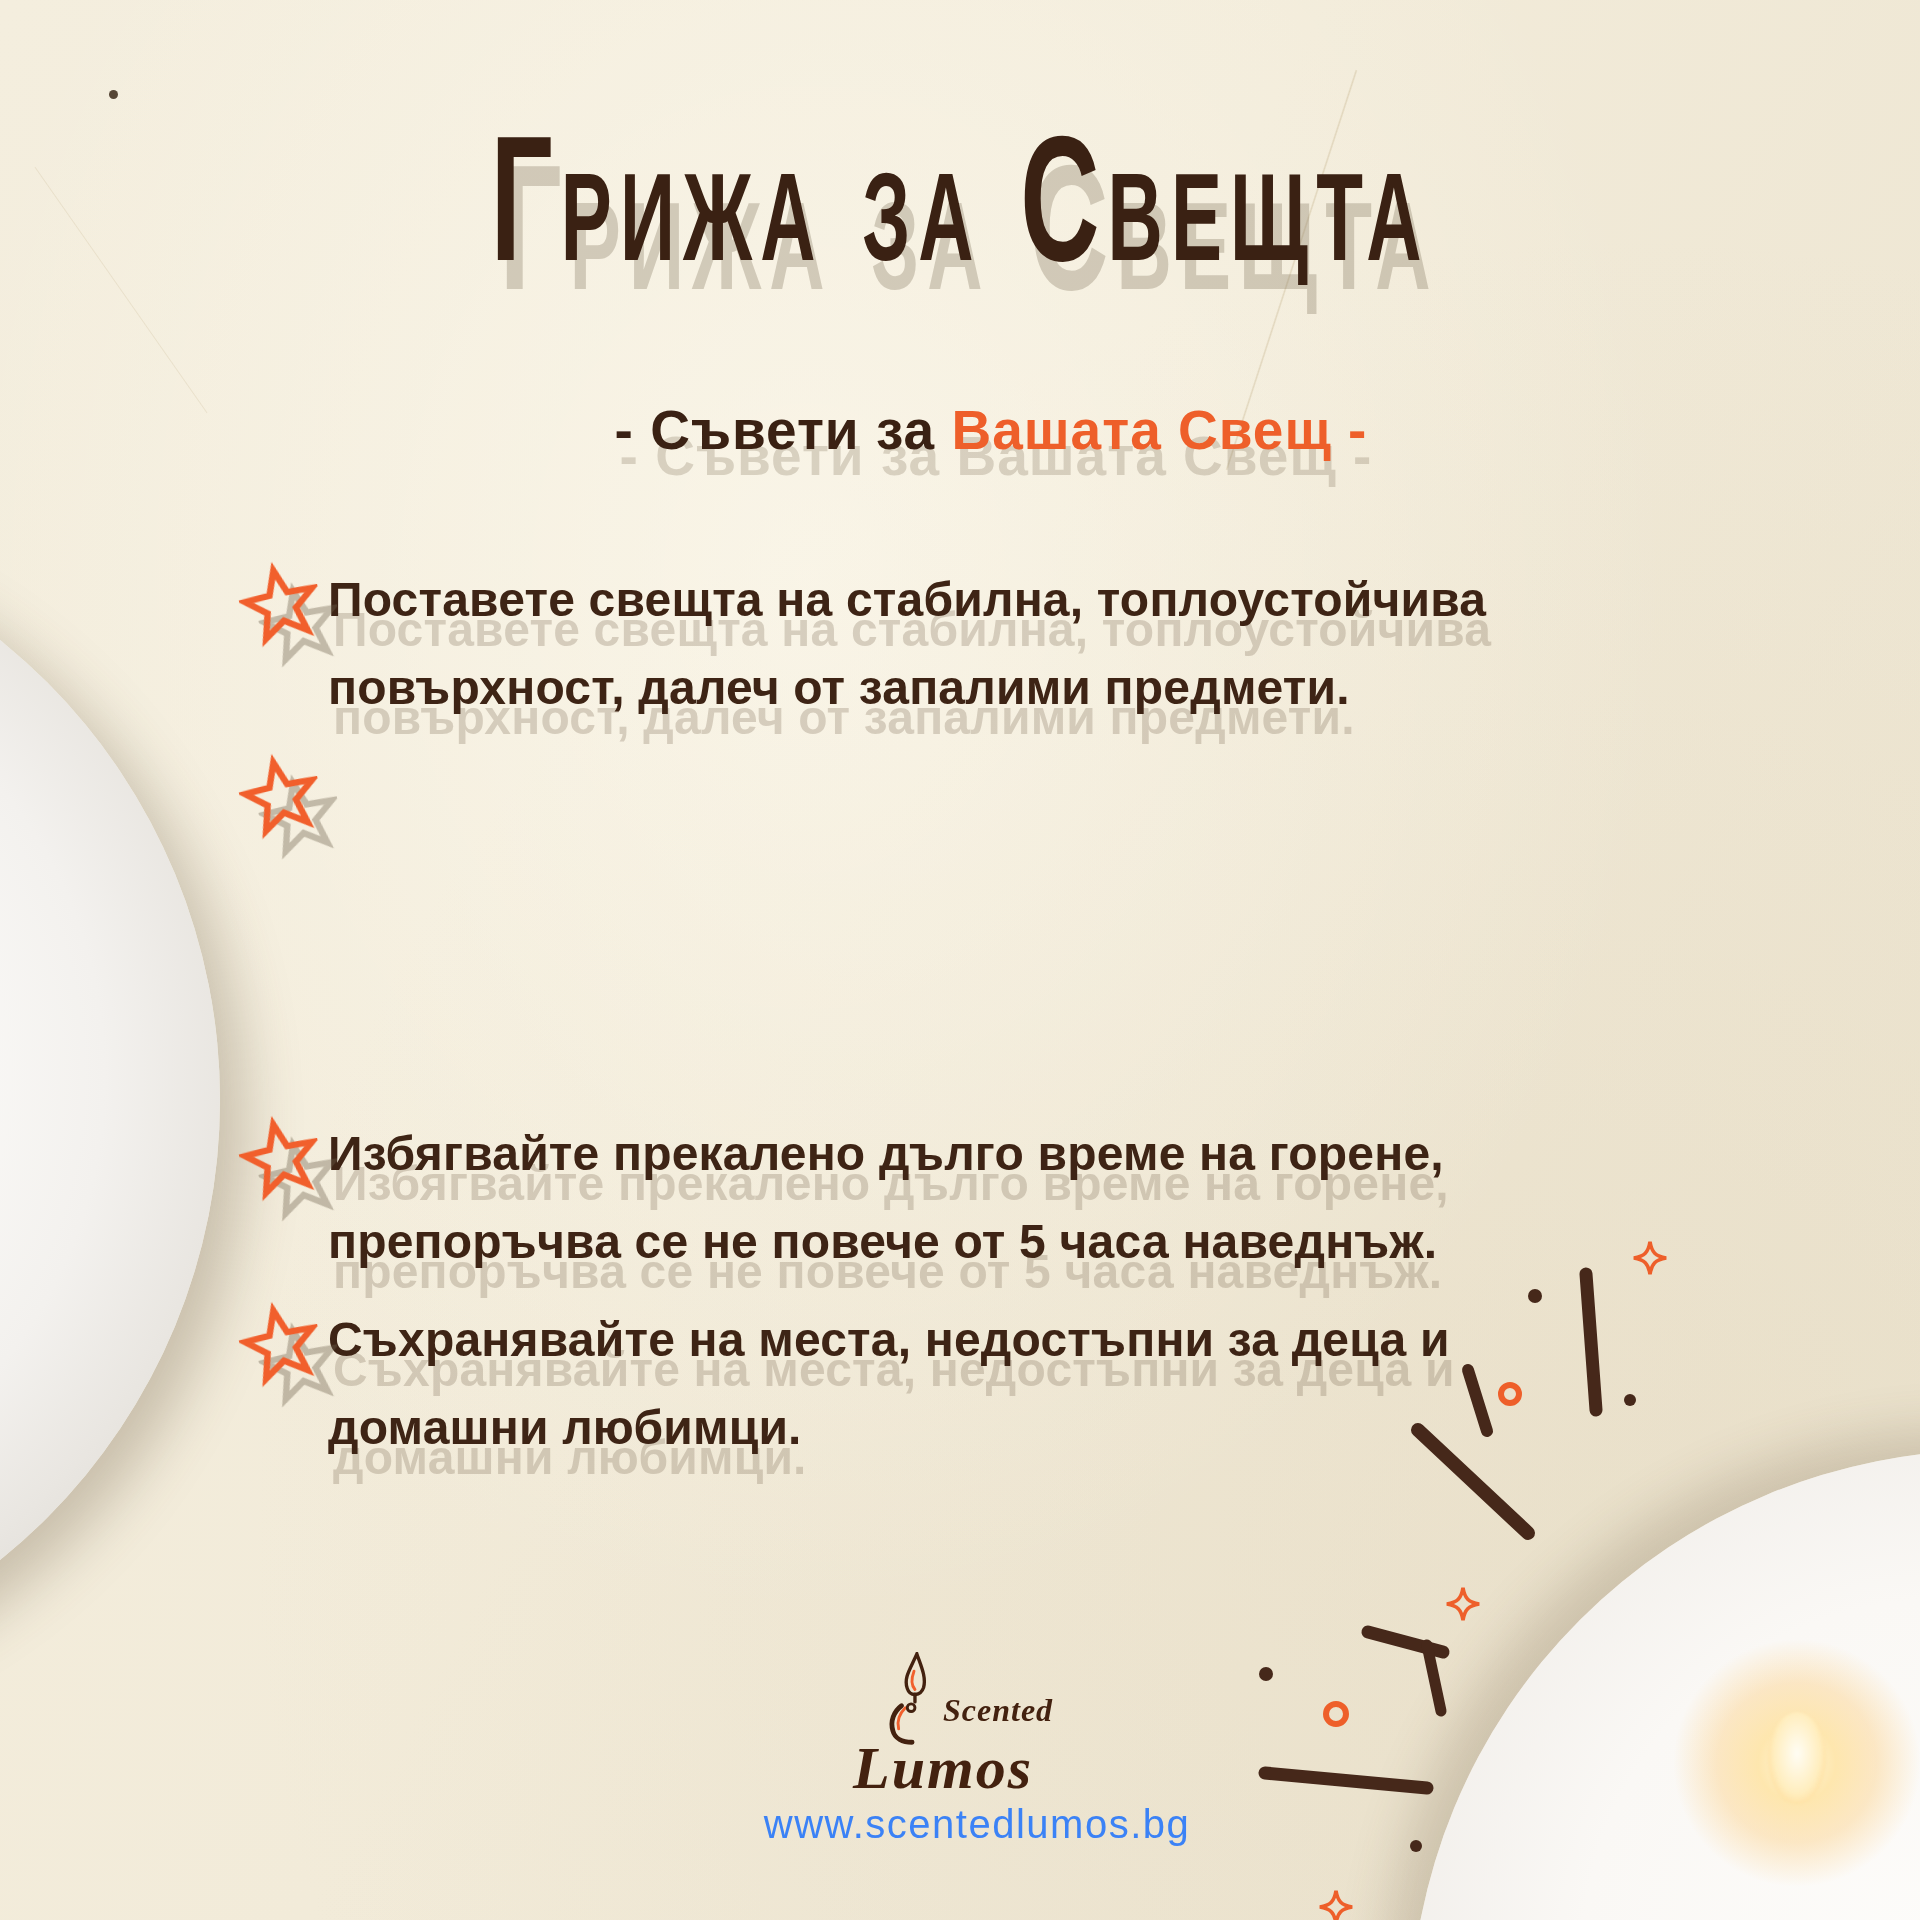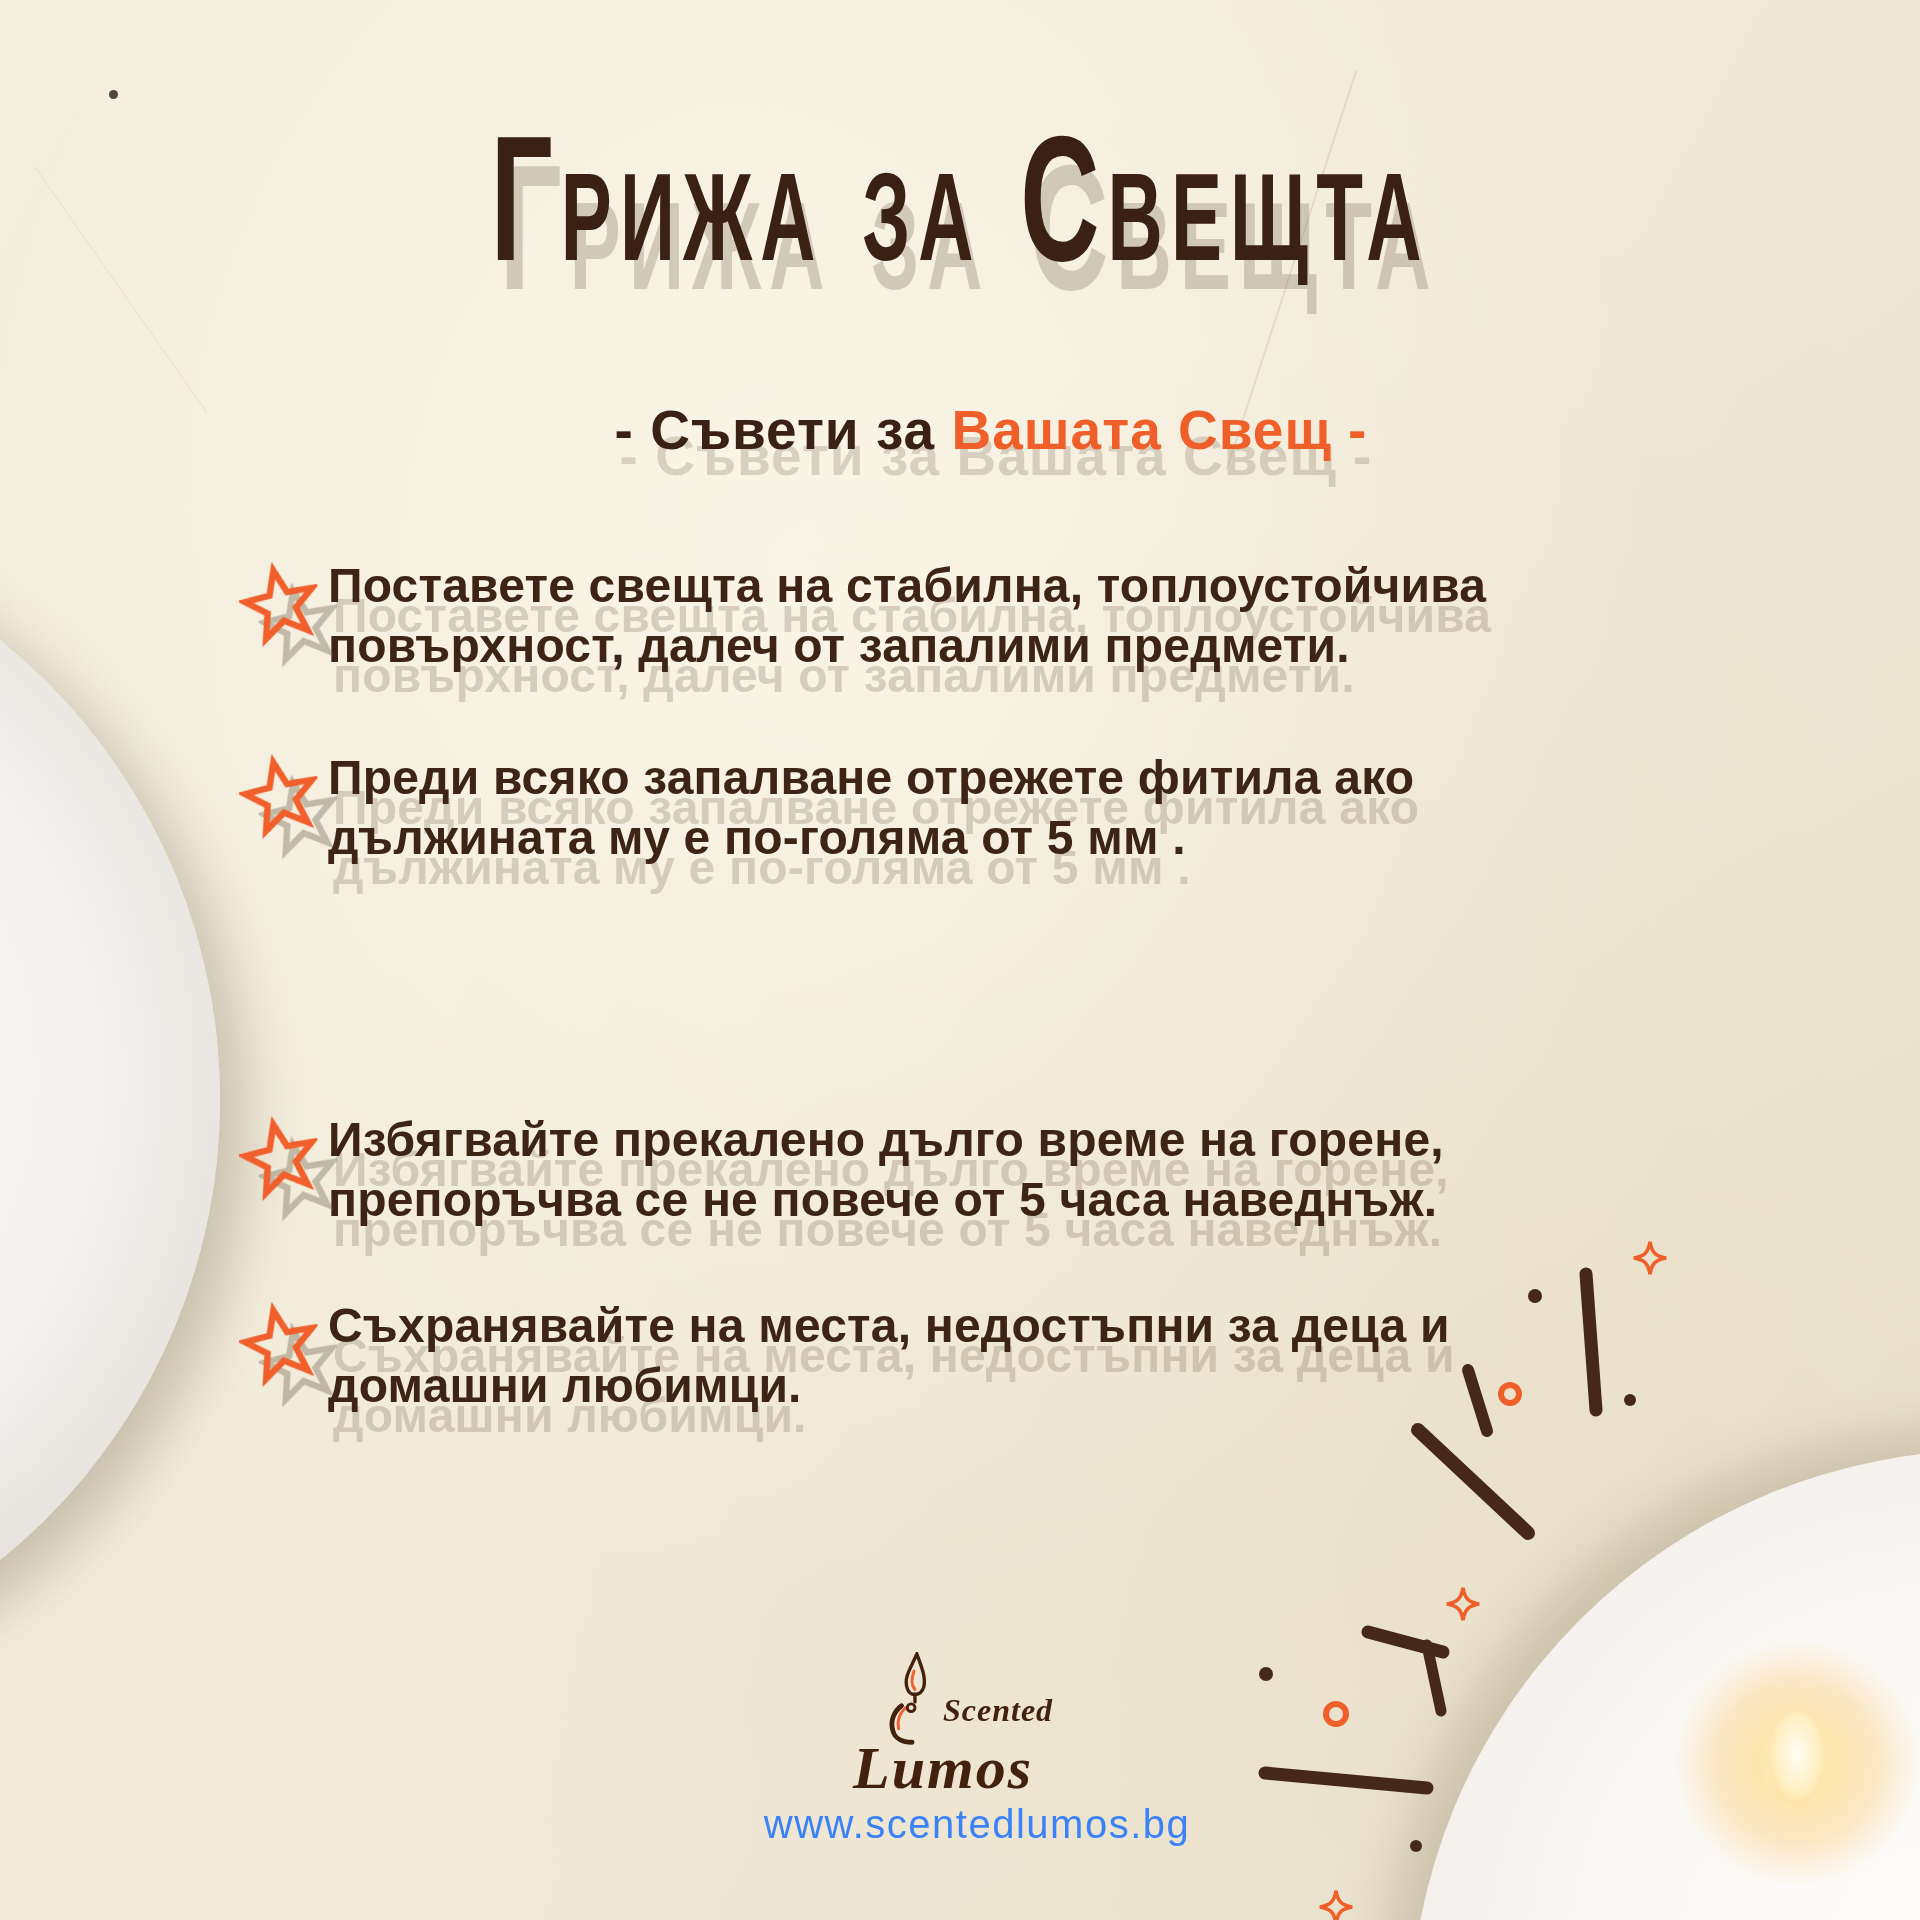--- a/index.html
+++ b/index.html
@@ -59,21 +59,21 @@
     text-shadow:5px 26px 0 rgba(124,108,86,.26);
     white-space:nowrap;
     padding-left:31px;
   }
   .subtitle .hl{color:var(--accent,#ee5f2a);}
   .tip{position:absolute;left:240px;width:1360px;display:flex;align-items:flex-start;}
   .tip .star{flex:0 0 88px;margin-top:4px;}
   .tip .star svg{width:80px;height:84px;transform:rotate(-12deg);
     filter:drop-shadow(15px 24px 0 rgba(110,96,76,.38));}
   .tip .txt{
-    font-size:48px;line-height:60px;font-weight:600;color:var(--ink,#3e2415);
+    font-size:48px;line-height:88px;font-weight:600;color:var(--ink,#3e2415);
     white-space:pre-line;letter-spacing:.2px;
     text-shadow:5px 30px 0 rgba(124,108,86,.28);
   }
   .tip1{top:556px;} .tip2{top:748px;} .tip3{top:930px;}
   .tip4{top:1110px;} .tip5{top:1296px;} .tip6{top:1472px;}
   
   .burst{position:absolute;left:1150px;top:1220px;width:620px;height:720px;pointer-events:none;}
   .burst .ln{stroke:#46281a;stroke-linecap:round;fill:none;}
   .burst .dt{fill:#46281a;}
   .burst .org{stroke:var(--accent,#ee5f2a);fill:none;}
@@ -134,22 +134,20 @@
     <span class="star"><svg viewBox="0 0 100 100">
           <polygon points="50,10 61.2,39.6 92.8,41.1 68.1,60.9 76.5,91.4 50,74 23.5,91.4 31.9,60.9 7.2,41.1 38.8,39.6" fill="none" stroke="#f15f2c" stroke-width="8"></polygon>
         </svg></span>
     <div class="txt">Поставете свещта на стабилна, топлоустойчива
 повърхност, далеч от запалими предмети.</div>
   </div>
   <div class="tip tip2">
     <span class="star"><svg viewBox="0 0 100 100">
           <polygon points="50,10 61.2,39.6 92.8,41.1 68.1,60.9 76.5,91.4 50,74 23.5,91.4 31.9,60.9 7.2,41.1 38.8,39.6" fill="none" stroke="#f15f2c" stroke-width="8"></polygon>
         </svg></span>
-    <div class="txt">Преди всяко запалване отрежете фитила ако
-дължината му е по-голяма от 5 мм .</div>
   </div>
   <div class="tip tip4">
     <span class="star"><svg viewBox="0 0 100 100">
           <polygon points="50,10 61.2,39.6 92.8,41.1 68.1,60.9 76.5,91.4 50,74 23.5,91.4 31.9,60.9 7.2,41.1 38.8,39.6" fill="none" stroke="#f15f2c" stroke-width="8"></polygon>
         </svg></span>
     <div class="txt">Избягвайте прекалено дълго време на горене,
 препоръчва се не повече от 5 часа наведнъж.</div>
   </div>
   <div class="tip tip5">
     <span class="star"><svg viewBox="0 0 100 100">

